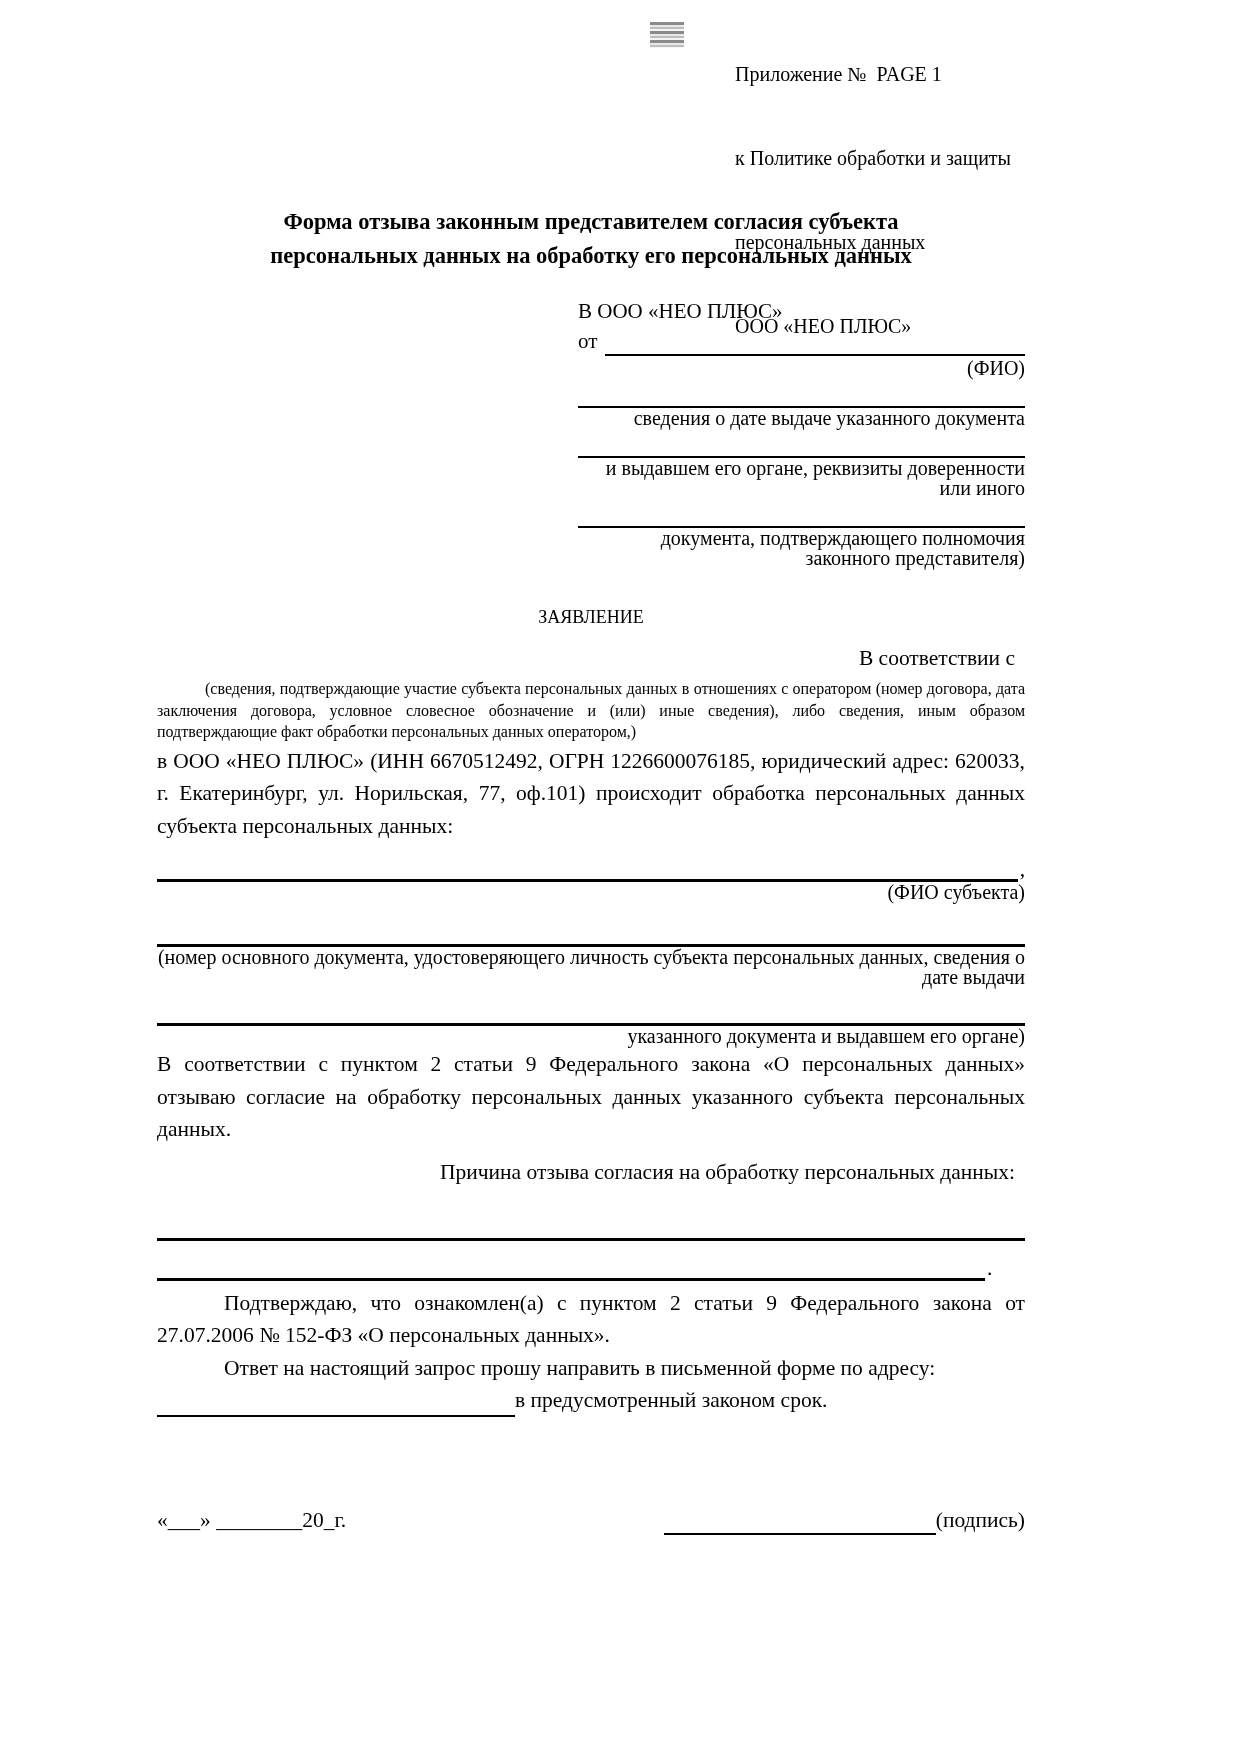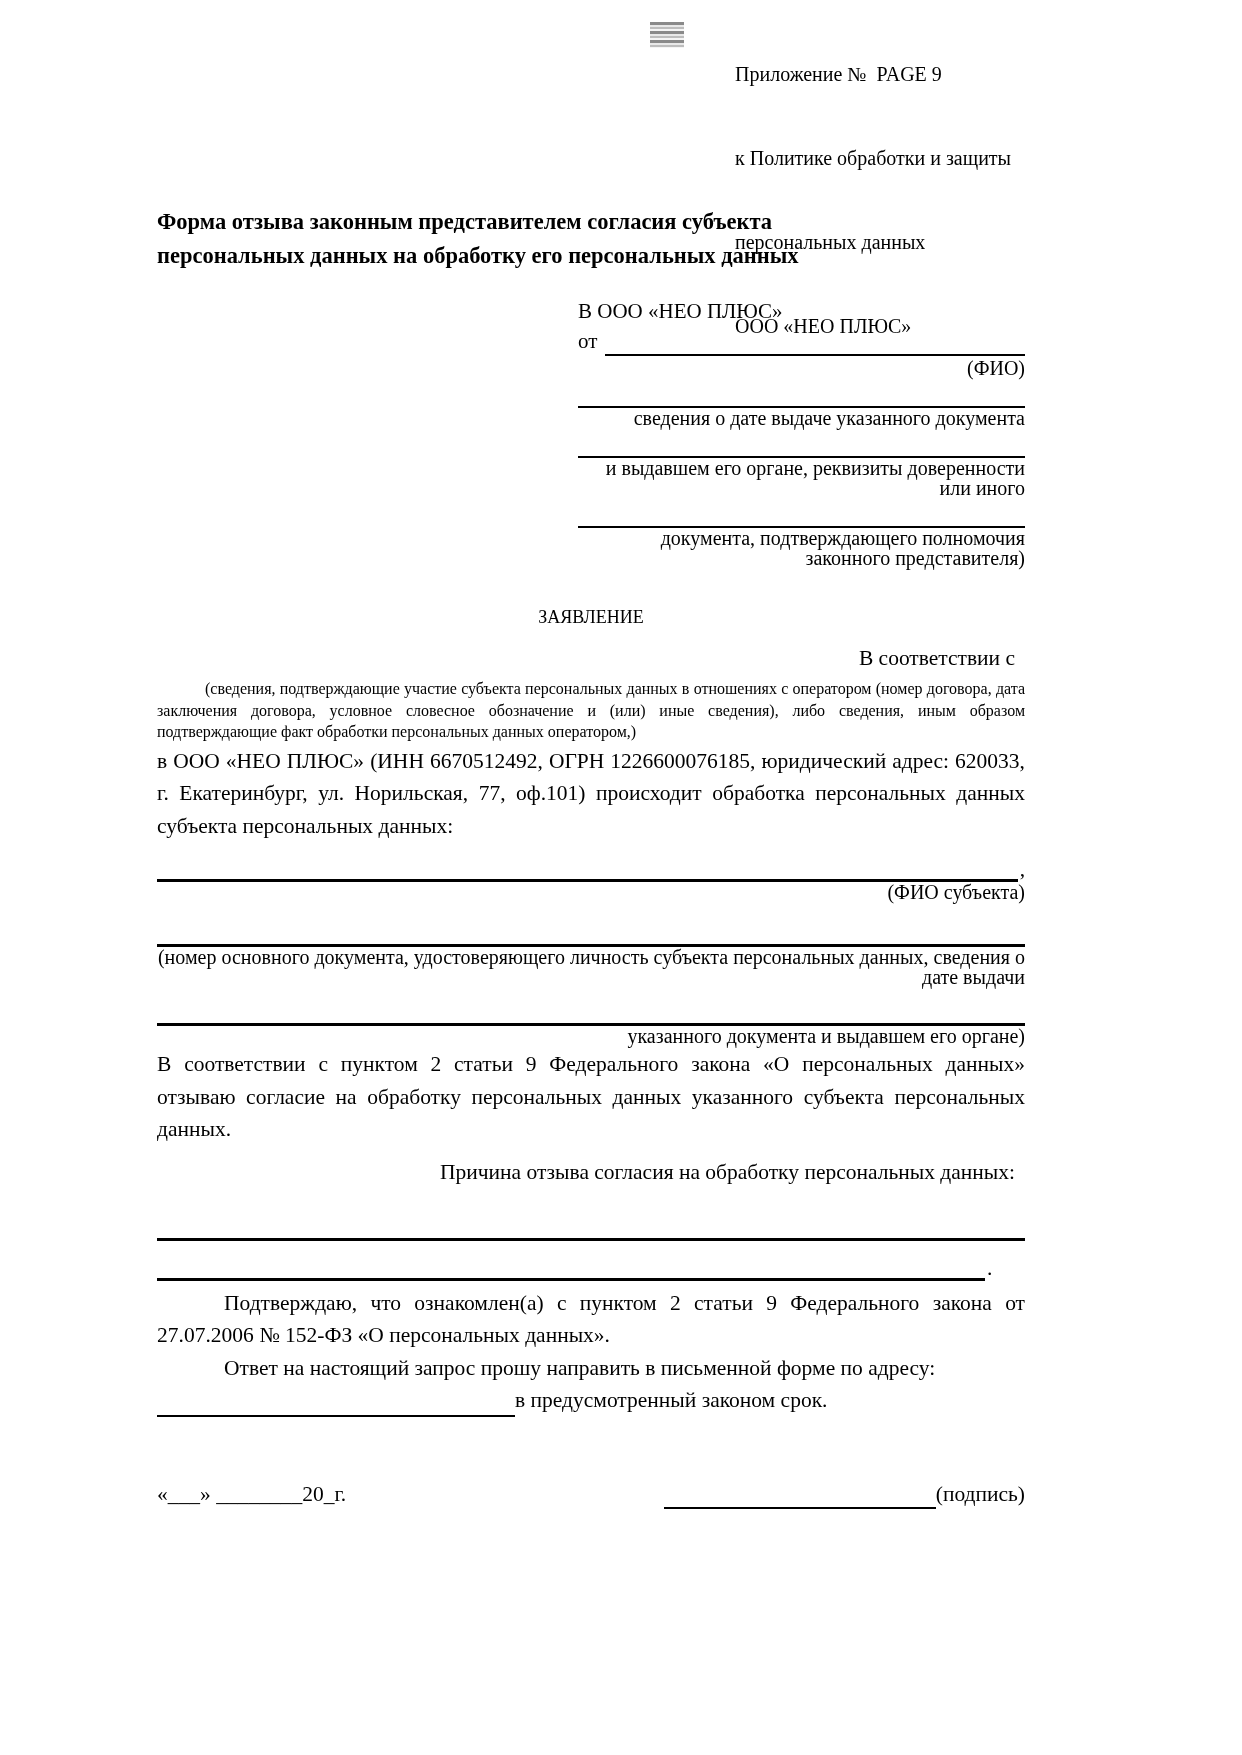--- a/index.html
+++ b/index.html
@@ -12,21 +12,21 @@
 
   
   .top-row{position:relative;height:205px;}
   .mini-image{
     position:absolute;left:493px;top:22px;width:34px;height:26px;
     background:repeating-linear-gradient(to bottom,#8a8a8a 0 3px,#e9e9e9 3px 5px,#bdbdbd 5px 7px,#f5f5f5 7px 9px);
   }
   .header-block{position:absolute;left:578px;top:4px;font-size:20px;line-height:28px;white-space:pre-wrap;}
 
   
-  .doc-title{margin:0;padding:0;font-size:22.5px;line-height:34px;font-weight:bold;}
+  .doc-title{margin:0;padding:0;font-size:22.5px;line-height:34px;font-weight:bold;text-align:center;}
 
   
   .addressee{margin-left:421px;width:447px;margin-top:23px;font-size:21px;line-height:30px;}
   .from-line{display:flex;align-items:flex-end;}
   .from-line .lbl{flex:none;padding-right:8px;}
   .blank{border-bottom:2px solid #000;}
   .fill{flex:1;}
   .caption{font-size:20px;line-height:20px;text-align:right;}
   .blank-group{margin-top:12px;}
   .blank-group .blank-line{height:16px;border-bottom:2px solid #000;}
@@ -41,34 +41,34 @@
   .wide-blank{display:flex;align-items:flex-end;font-size:21.5px;line-height:26px;}
   .wide-blank .bar{height:22px;border-bottom:3px solid #000;}
   .tail{flex:none;padding-left:2px;}
   .mt14{margin-top:14px;} .mt20{margin-top:20px;} .mt26{margin-top:26px;}
   .ti{text-indent:67px;}
 
   .reply-line{display:flex;align-items:flex-end;font-size:21.5px;line-height:32.5px;}
   .reply-line .bar{width:358px;height:24px;border-bottom:2px solid #000;flex:none;}
 
   
-  .footer-row{display:flex;justify-content:space-between;align-items:flex-end;margin-top:62px;font-size:21.5px;line-height:30px;}
+  .footer-row{display:flex;justify-content:space-between;align-items:flex-end;margin-top:88px;font-size:21.5px;line-height:30px;}
   .sig{display:flex;align-items:flex-end;}
   .sig .bar{width:272px;height:24px;border-bottom:2px solid #000;flex:none;}
 </style>
 </head>
 <body>
 
 <div class="page">
   <div class="content">
 
     <div class="top-row">
       <div class="mini-image"></div>
       <div class="header-block">
-        <div>Приложение №  PAGE 9</div>
+        <div>Приложение №  PAGE 1</div>
         <div>к Политике обработки и защиты</div>
         <div>персональных данных</div>
         <div>ООО «НЕО ПЛЮС»</div>
       </div>
     </div>
 
     <h1 class="doc-title"><span>Форма отзыва законным представителем согласия субъекта</span><br><span>персональных данных на обработку его персональных данных</span></h1>
 
     <div class="addressee">
       <div>В ООО «НЕО ПЛЮС»</div>

